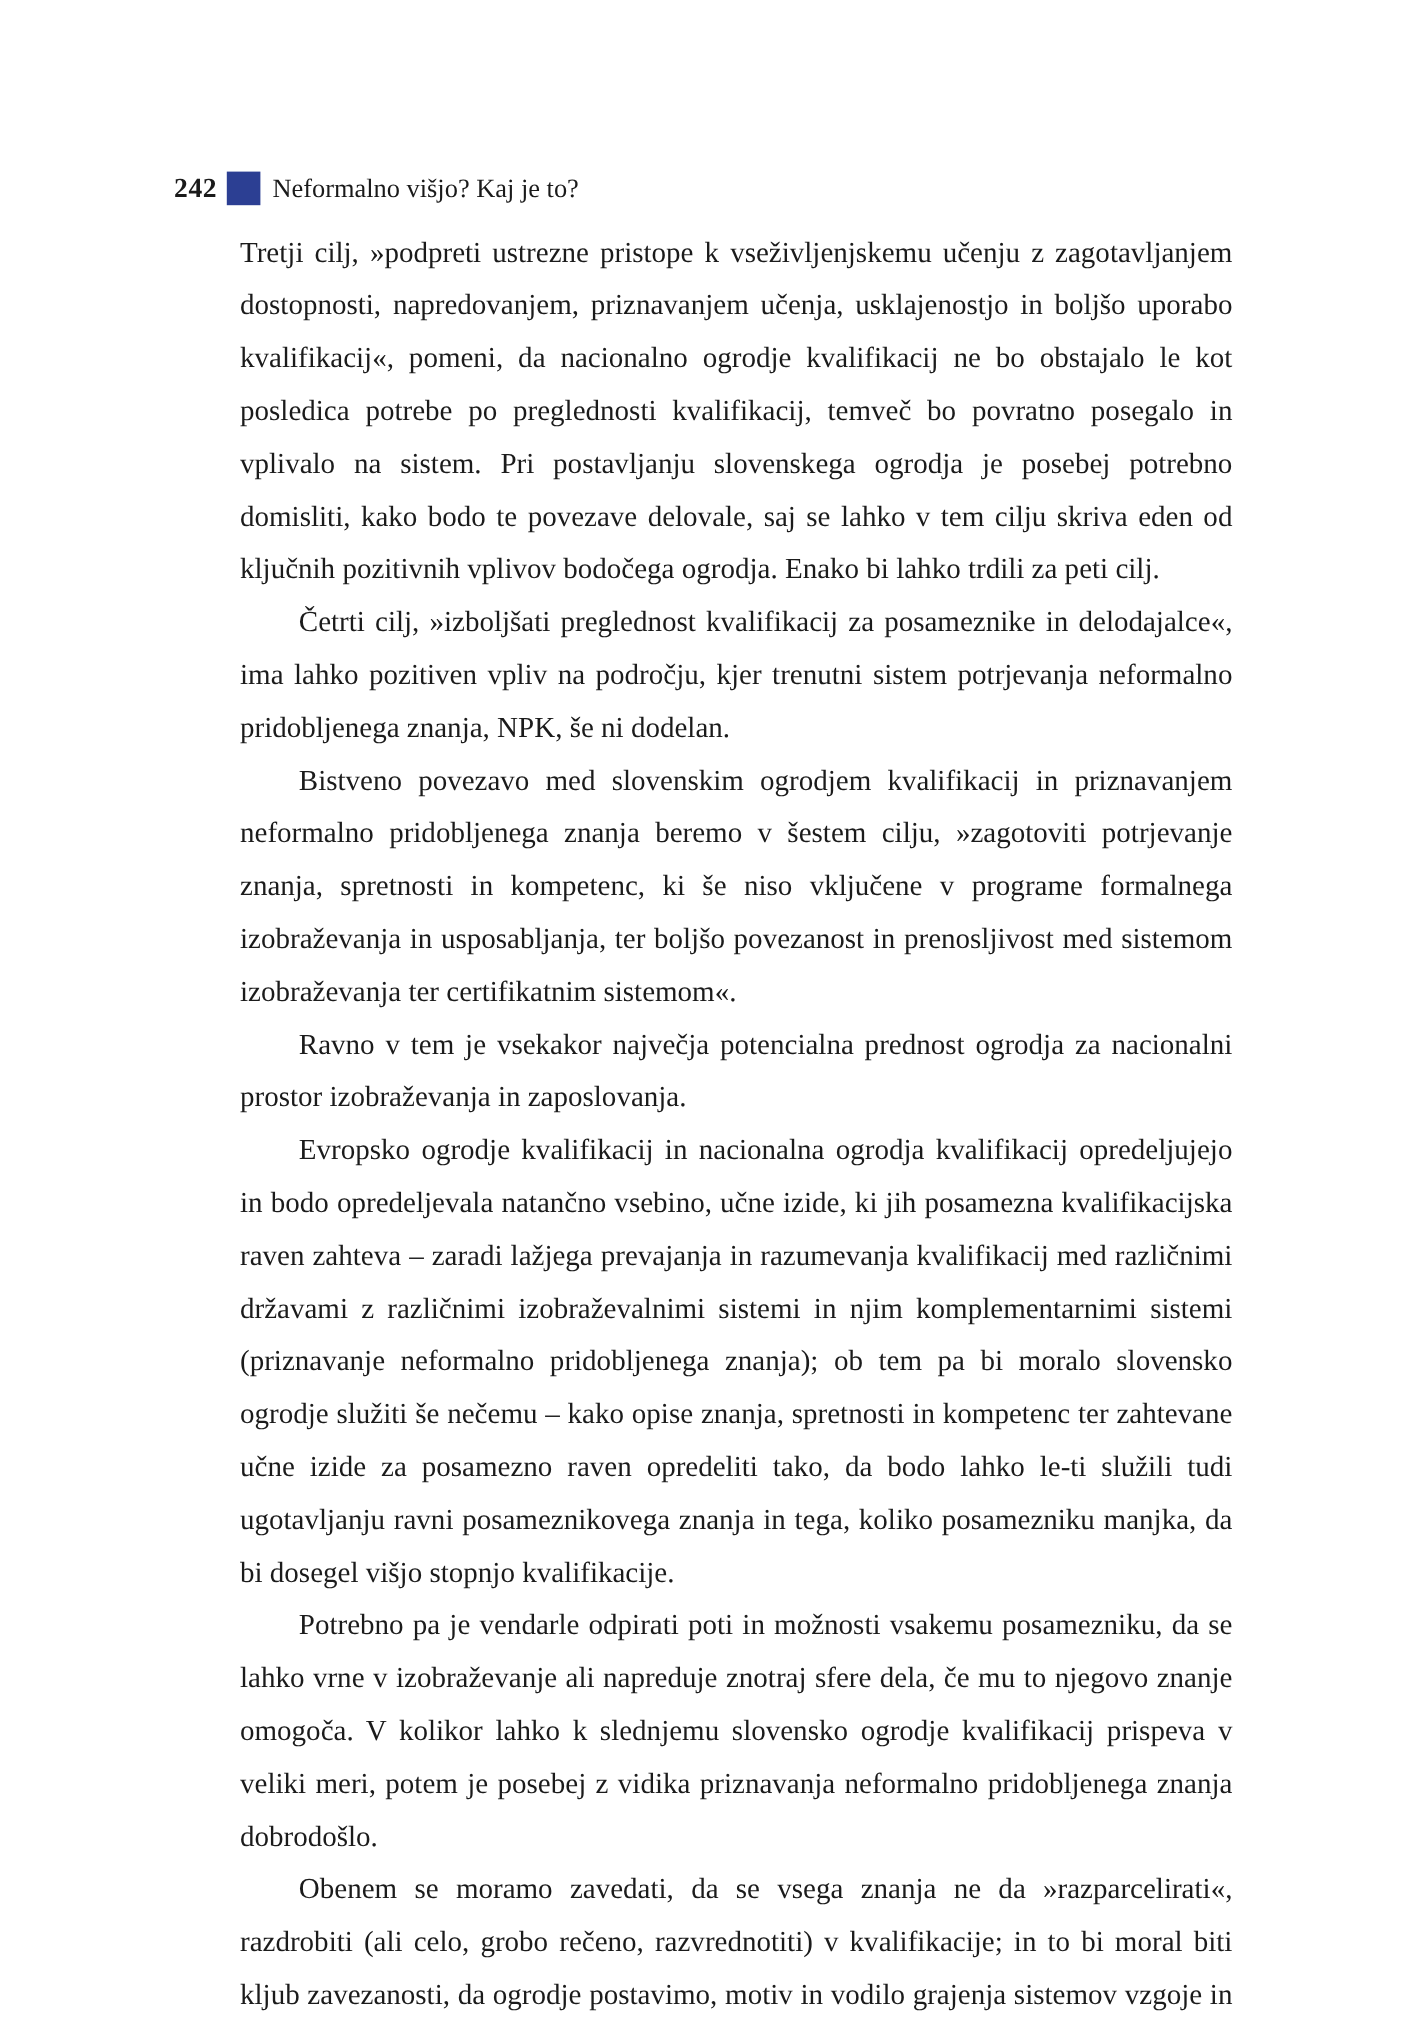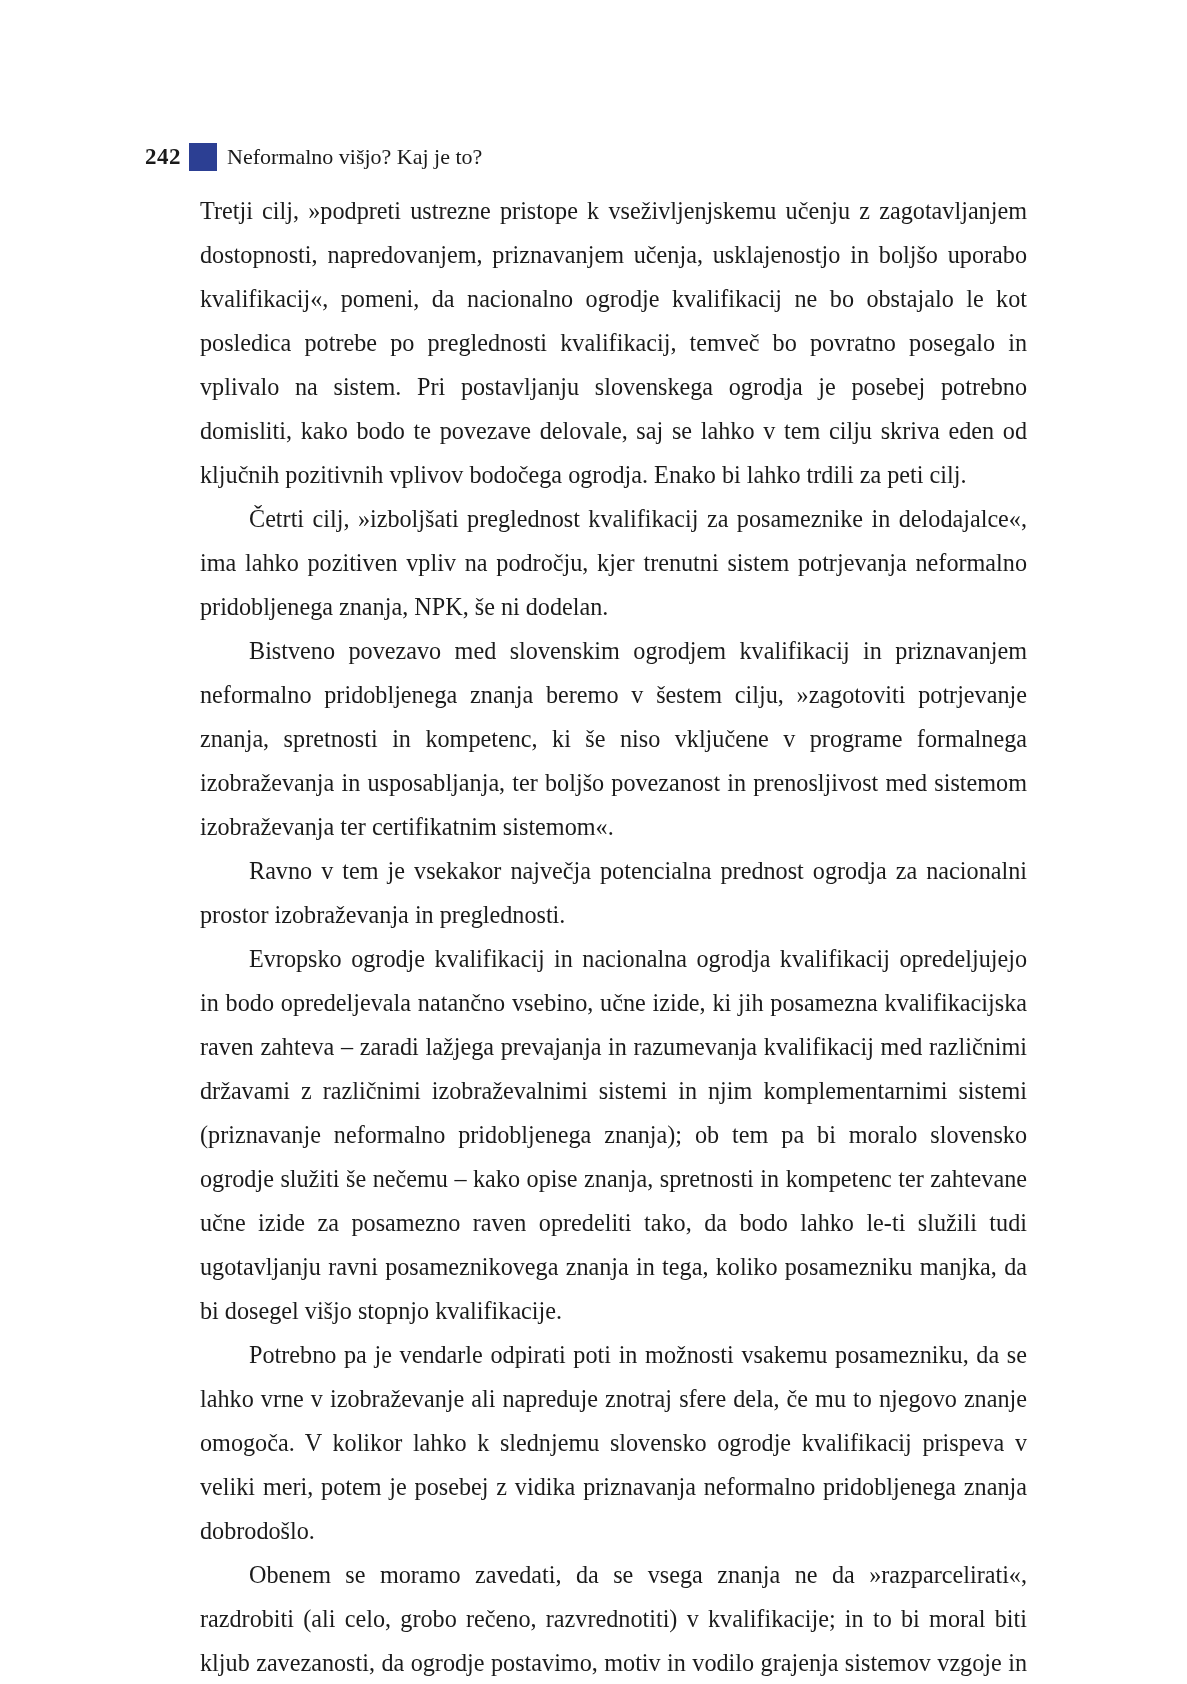--- a/index.html
+++ b/index.html
@@ -20,18 +20,18 @@
   <div class="header">
     <span class="page-number">242</span>
     <span class="square"></span>
     <span class="running-title">Neformalno višjo? Kaj je to?</span>
   </div>
 
   <div class="body-text">
     <p>Tretji cilj, »podpreti ustrezne pristope k vseživljenjskemu učenju z zagotavljanjem dostopnosti, napredovanjem, priznavanjem učenja, usklajenostjo in boljšo uporabo kvalifikacij«, pomeni, da nacionalno ogrodje kvalifikacij ne bo obstajalo le kot posledica potrebe po preglednosti kvalifikacij, temveč bo povratno posegalo in vplivalo na sistem. Pri postavljanju slovenskega ogrodja je posebej potrebno domisliti, kako bodo te povezave delovale, saj se lahko v tem cilju skriva eden od ključnih pozitivnih vplivov bodočega ogrodja. Enako bi lahko trdili za peti cilj.</p>
     <p class="indent">Četrti cilj, »izboljšati preglednost kvalifikacij za posameznike in delodajalce«, ima lahko pozitiven vpliv na področju, kjer trenutni sistem potrjevanja neformalno pridobljenega znanja, NPK, še ni dodelan.</p>
     <p class="indent">Bistveno povezavo med slovenskim ogrodjem kvalifikacij in priznavanjem neformalno pridobljenega znanja beremo v šestem cilju, »zagotoviti potrjevanje znanja, spretnosti in kompetenc, ki še niso vključene v programe formalnega izobraževanja in usposabljanja, ter boljšo povezanost in prenosljivost med sistemom izobraževanja ter certifikatnim sistemom«.</p>
-    <p class="indent">Ravno v tem je vsekakor največja potencialna prednost ogrodja za nacionalni prostor izobraževanja in preglednosti.</p>
+    <p class="indent">Ravno v tem je vsekakor največja potencialna prednost ogrodja za nacionalni prostor izobraževanja in zaposlovanja.</p>
     <p class="indent">Evropsko ogrodje kvalifikacij in nacionalna ogrodja kvalifikacij opredeljujejo in bodo opredeljevala natančno vsebino, učne izide, ki jih posamezna kvalifikacijska raven zahteva – zaradi lažjega prevajanja in razumevanja kvalifikacij med različnimi državami z različnimi izobraževalnimi sistemi in njim komplementarnimi sistemi (priznavanje neformalno pridobljenega znanja); ob tem pa bi moralo slovensko ogrodje služiti še nečemu – kako opise znanja, spretnosti in kompetenc ter zahtevane učne izide za posamezno raven opredeliti tako, da bodo lahko le-ti služili tudi ugotavljanju ravni posameznikovega znanja in tega, koliko posamezniku manjka, da bi dosegel višjo stopnjo kvalifikacije.</p>
     <p class="indent">Potrebno pa je vendarle odpirati poti in možnosti vsakemu posamezniku, da se lahko vrne v izobraževanje ali napreduje znotraj sfere dela, če mu to njegovo znanje omogoča. V kolikor lahko k slednjemu slovensko ogrodje kvalifikacij prispeva v veliki meri, potem je posebej z vidika priznavanja neformalno pridobljenega znanja dobrodošlo.</p>
     <p class="indent">Obenem se moramo zavedati, da se vsega znanja ne da »razparcelirati«, razdrobiti (ali celo, grobo rečeno, razvrednotiti) v kvalifikacije; in to bi moral biti kljub zavezanosti, da ogrodje postavimo, motiv in vodilo grajenja sistemov vzgoje in izobraževanja ter tako evropskega kot slovenskega ogrodja kvalifikacij.</p>
   </div>
 </div>
 
 </body></html>

